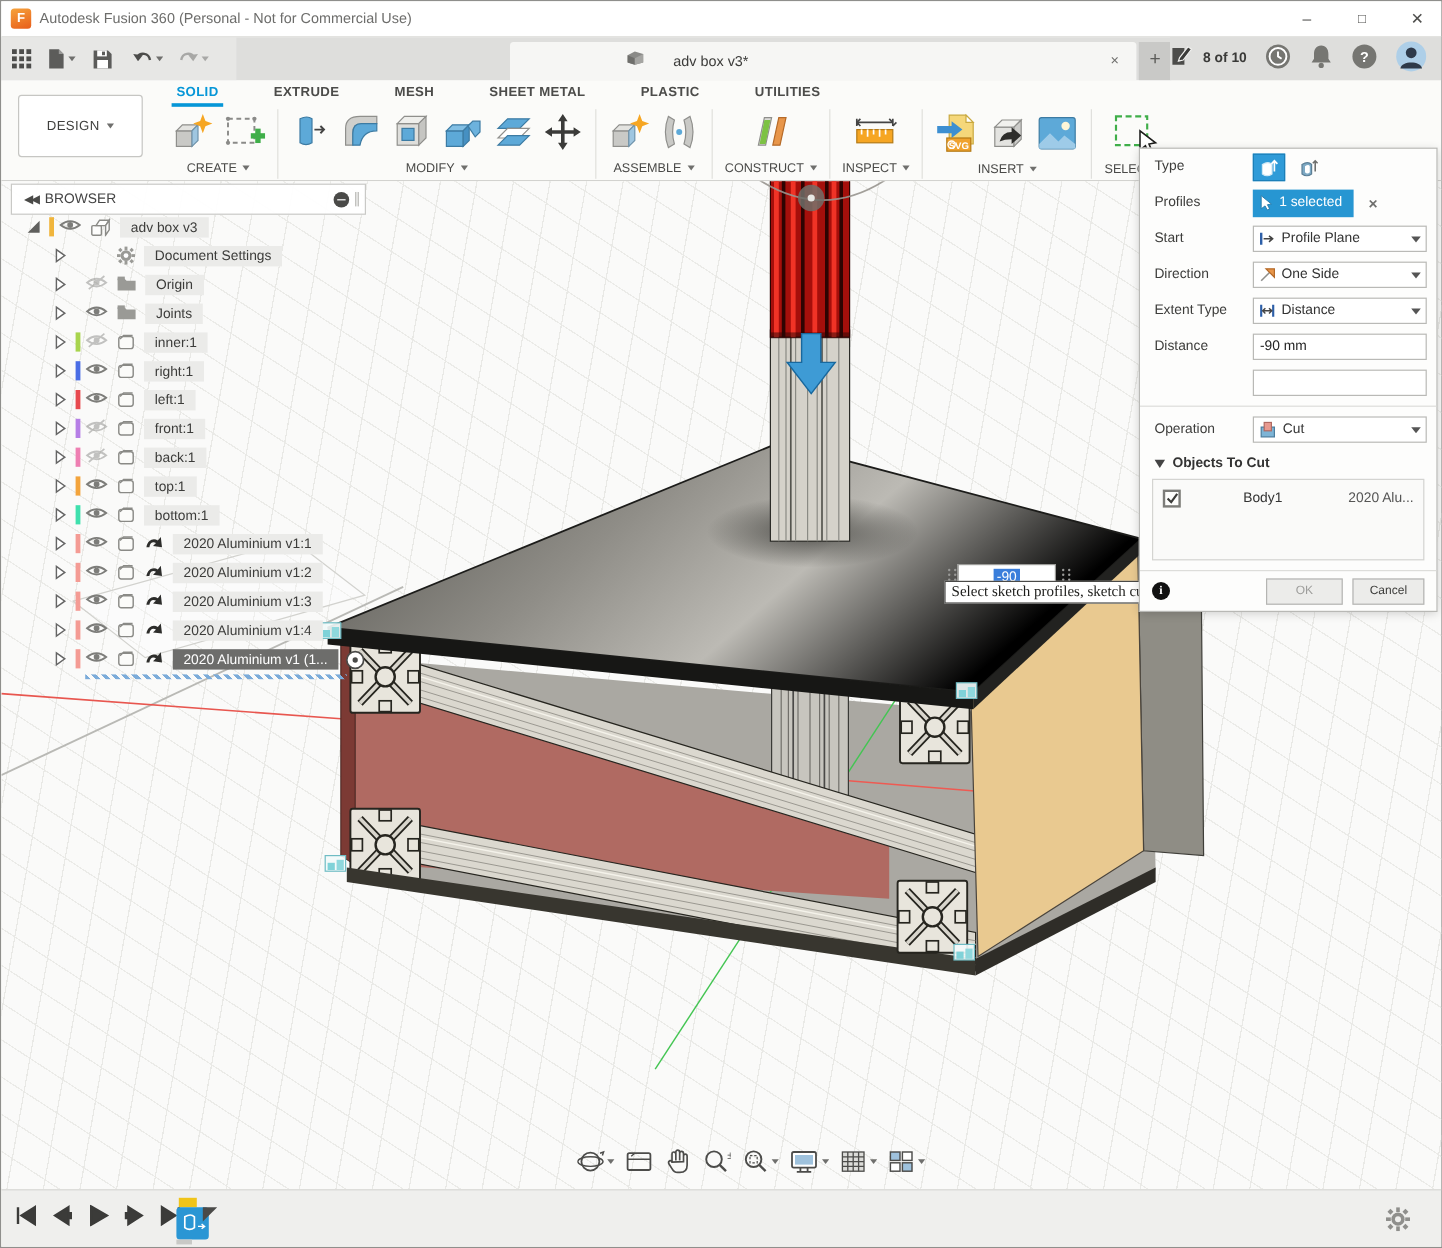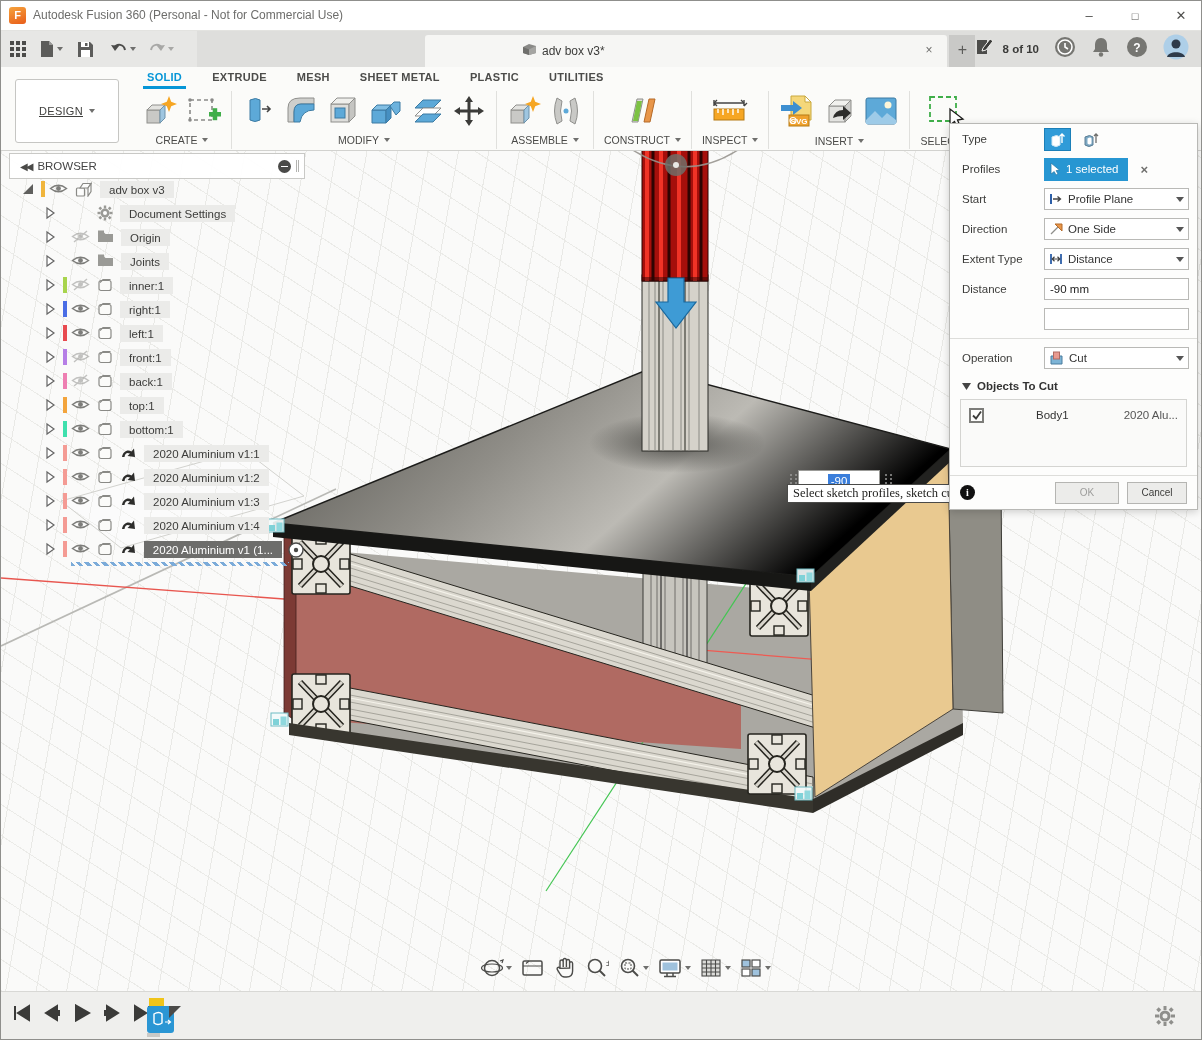--- a/index.html
+++ b/index.html
@@ -11,29 +11,29 @@
   #apptitle{position:absolute;left:32px;top:7px;font-size:12px;color:#6d6d6b;}
   .winctl{position:absolute;top:0;width:44px;height:30px;color:#4f4f4d;font-size:13px;text-align:center;line-height:30px;}
   
   #qatbar{position:absolute;left:0;top:30px;width:1202px;height:36px;background:#dededc;}
   #qatleft{position:absolute;left:0;top:0;width:196px;height:36px;background:#e7e7e5;display:flex;align-items:center;gap:6px;padding-left:8px;}
   .qicon{display:flex;align-items:center;}
   .caret{width:0;height:0;border-left:3.5px solid transparent;border-right:3.5px solid transparent;border-top:4px solid #6f6f6d;margin-left:2px;}
   .caret.dis{border-top-color:#a8a8a6;}
   #doctab{position:absolute;left:424px;top:4px;width:522px;height:32px;background:#f6f6f4;border-radius:3px 3px 0 0;display:flex;align-items:center;}
   #doctab .cube{margin-left:96px;}
-  #doctab .lbl{margin-left:4px;font-size:12px;color:#3c3c3a;}
+  #doctab .lbl{margin-left:23px;font-size:12px;color:#3c3c3a;}
   #tabclose{position:absolute;right:10px;top:8px;font-size:12px;color:#6f6f6d;width:16px;text-align:center;}
   #plusbtn{position:absolute;left:948px;top:4px;width:27px;height:32px;background:#c9c9c7;color:#5c5c5a;font-size:16px;text-align:center;line-height:30px;}
   #rightcluster{position:absolute;right:0;top:0;height:36px;display:flex;align-items:center;gap:15px;padding-right:14px;background:#dededc;}
   #editcount{font-size:11.5px;color:#3a3a38;font-weight:bold;margin-left:-6px;}
   
   #ribbon{position:absolute;left:0;top:66px;width:1202px;height:84px;background:#fbfbf9;border-bottom:1px solid #d2d2cf;}
-  #designbtn{position:absolute;left:14px;top:12px;width:104px;height:64px;background:#fff;border:1px solid #c6c6c3;border-radius:3px;font-size:11px;color:#3f3f3d;display:flex;align-items:center;justify-content:center;gap:4px;letter-spacing:.3px;text-decoration:underline;}
-  #tabstrip{position:absolute;left:142px;top:0;height:22px;display:flex;gap:22px;}
+  #designbtn{position:absolute;left:14px;top:12px;width:104px;height:52px;background:#fff;border:1px solid #c6c6c3;border-radius:3px;font-size:11px;color:#3f3f3d;display:flex;align-items:center;justify-content:center;gap:4px;letter-spacing:.3px;}
+  #tabstrip{position:absolute;left:142px;top:0;height:22px;display:flex;gap:38px;}
   .rtab{font-size:11px;font-weight:bold;color:#4c4c4a;padding:4px 4px 2px 4px;letter-spacing:.3px;}
   .rtab.active{color:#0696d7;border-bottom:3px solid #0696d7;}
   #groups{position:absolute;left:132px;top:24px;height:58px;display:flex;}
   .group{display:flex;flex-direction:column;align-items:center;justify-content:space-between;padding:2px 10px 0 10px;border-right:1px solid #e0e0dd;}
   .group:last-child{border-right:none;}
   .gicons{display:flex;align-items:center;gap:6px;height:40px;}
   .glabel{font-size:10.5px;color:#4a4a48;padding:2px 0 3px 0;display:flex;align-items:center;gap:3px;}
   
   #canvas{position:absolute;left:0;top:150px;width:1202px;height:840px;background-color:#fafaf9;
     background-image:repeating-linear-gradient(100deg,#e9e9e6 0 1px,transparent 1px 30px),

